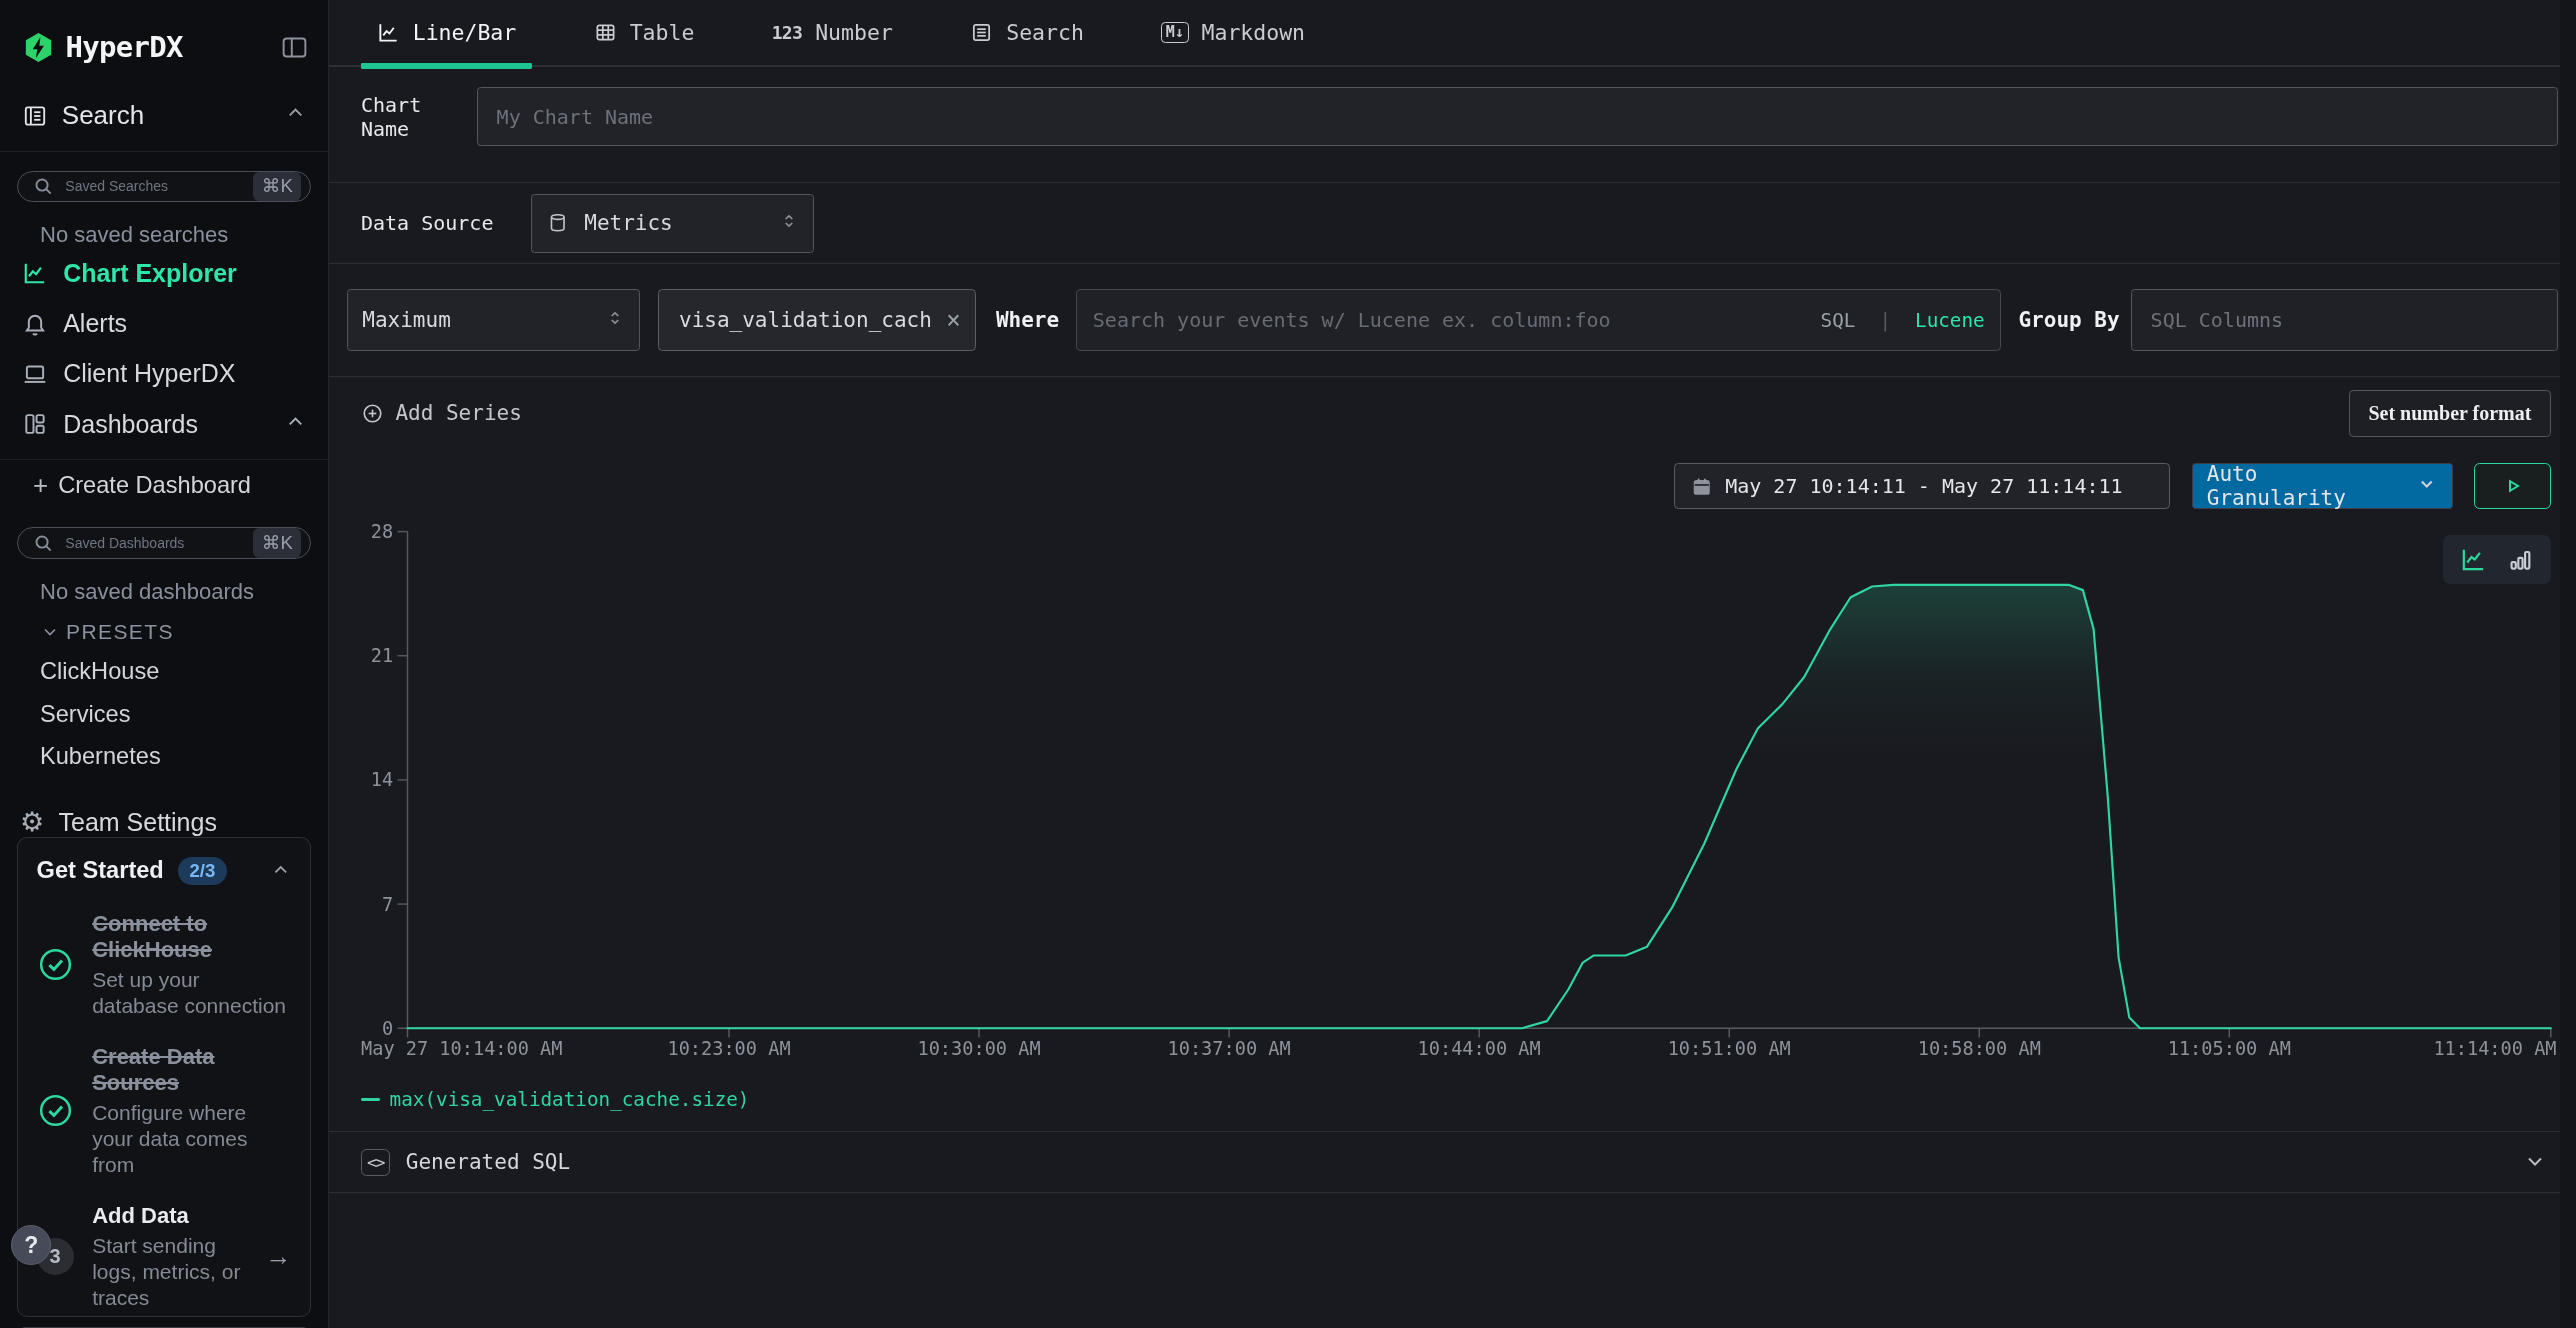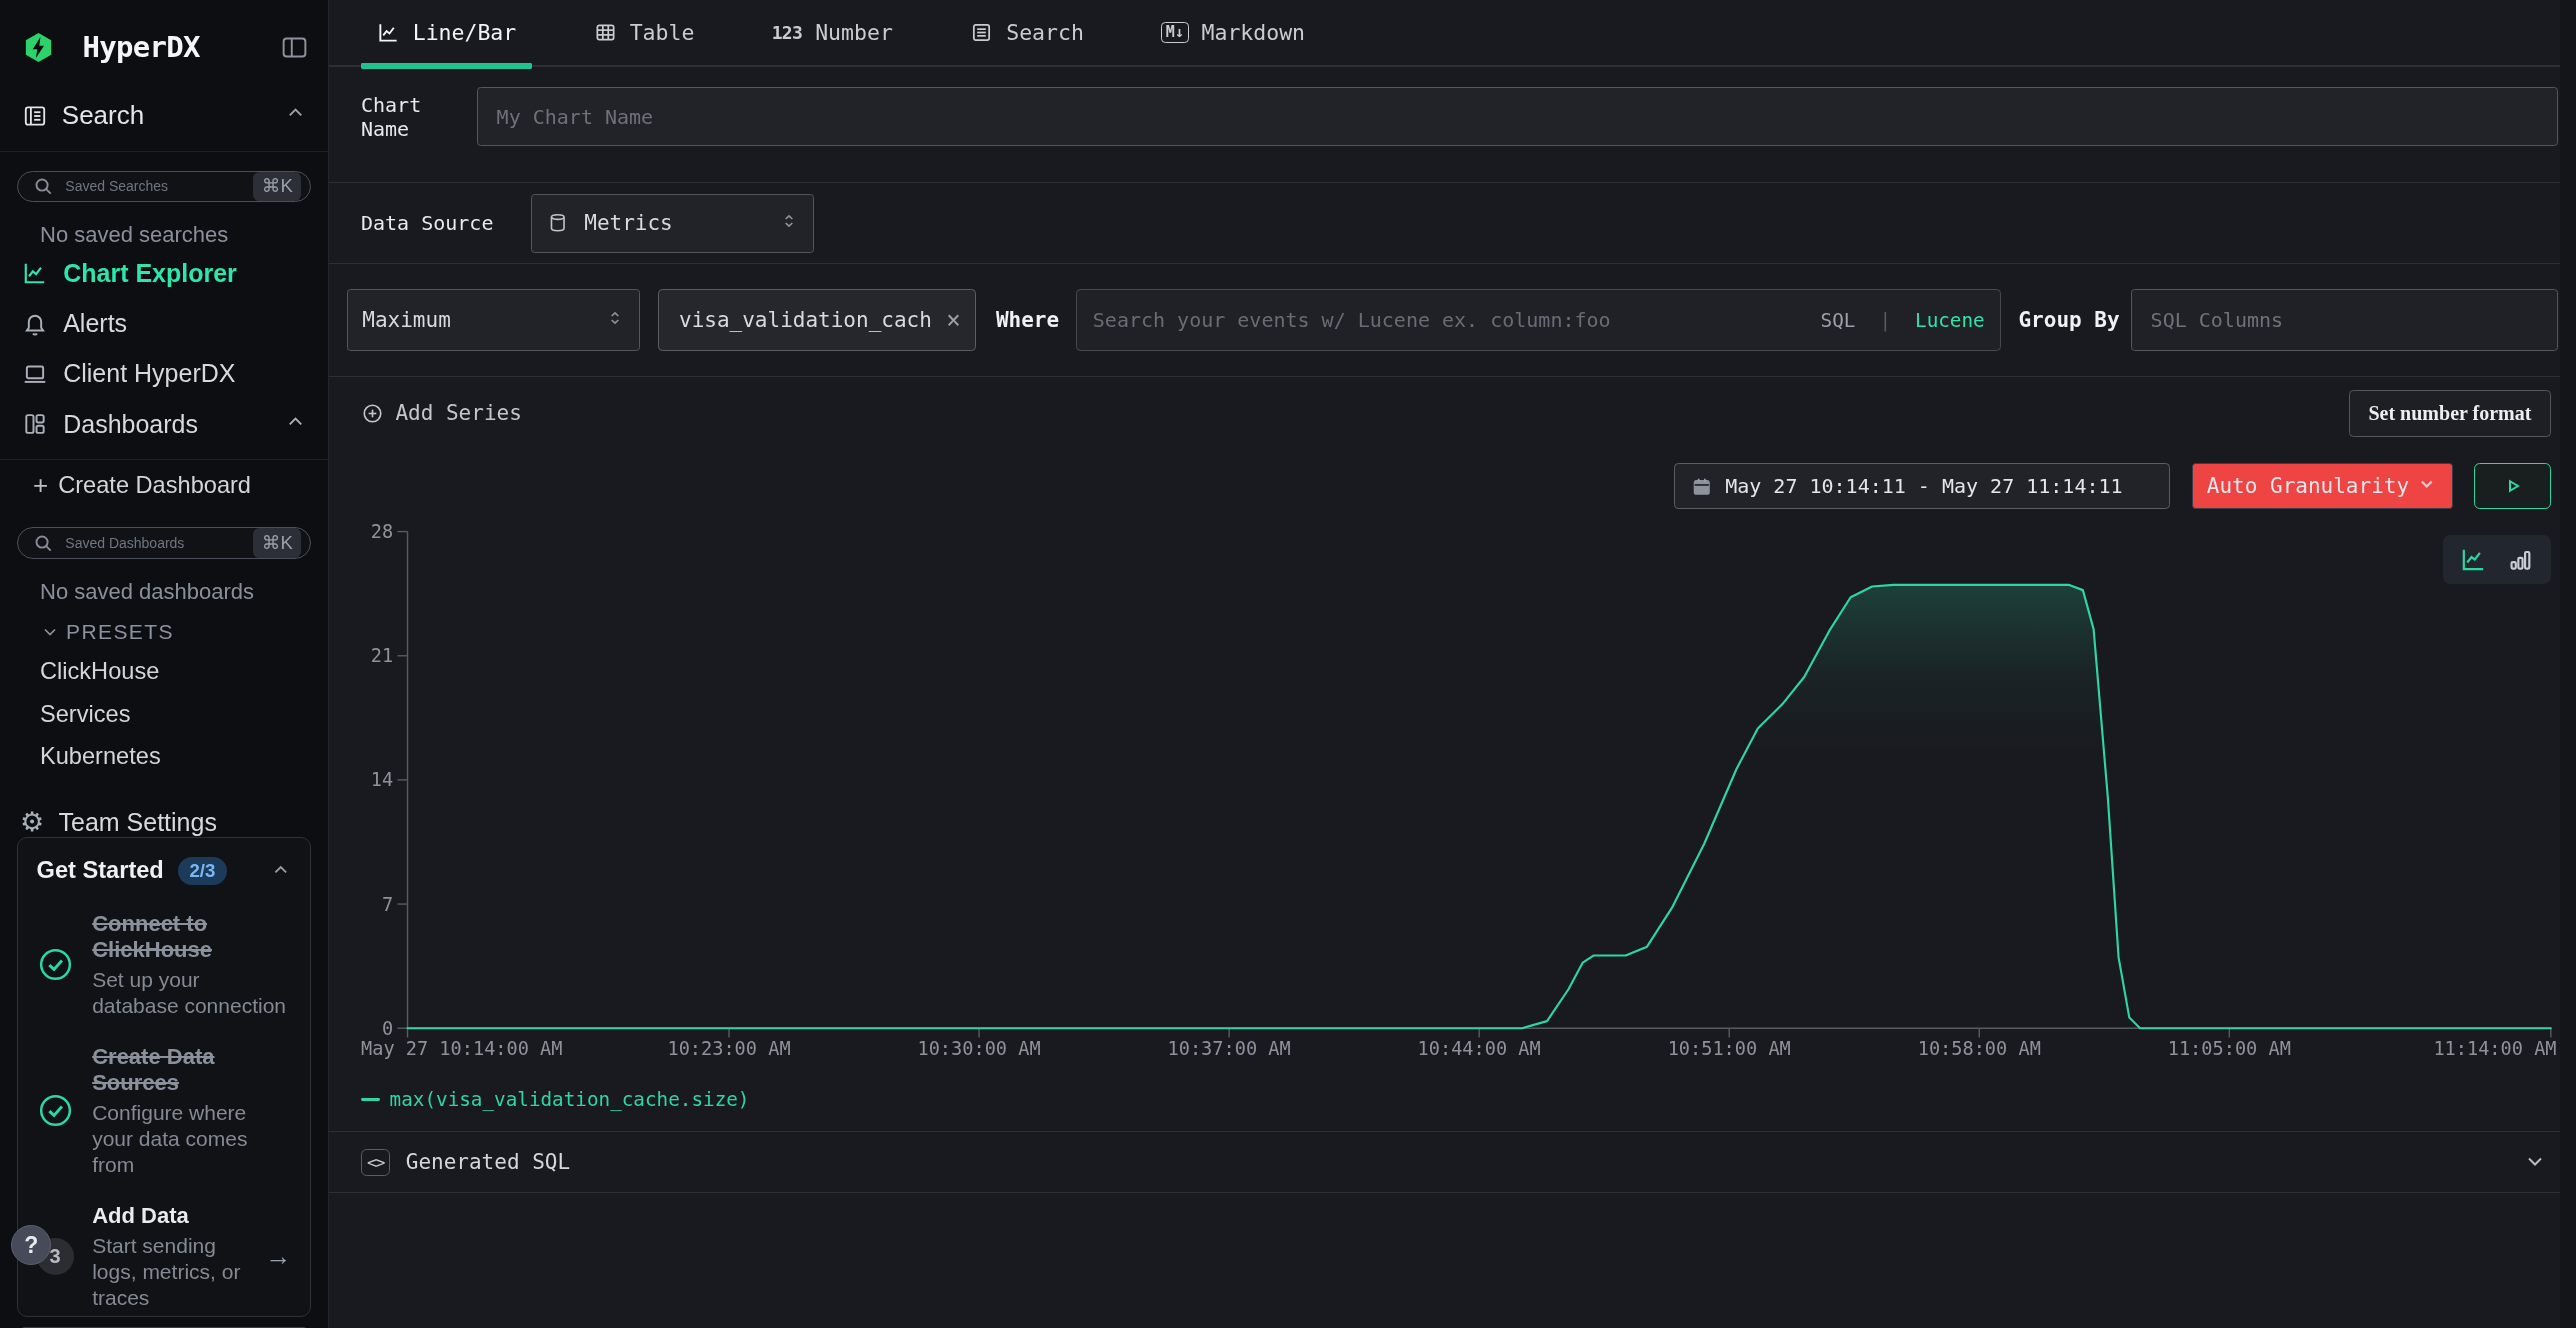--- a/index.html
+++ b/index.html
@@ -5,21 +5,21 @@
   *{box-sizing:border-box;margin:0;padding:0}
   html,body{width:2576px;height:1328px;background:#17181c;overflow:hidden;
     font-family:"Liberation Sans",sans-serif;color:#d6d9de}
   .page{display:flex;width:2576px;height:1328px}
 
   
   .sidebar{width:329px;flex:0 0 329px;height:100%;background:#0d0e11;border-right:0.7px solid #23252b;
     display:flex;flex-direction:column;position:relative;overflow:hidden}
   .logo-row{display:flex;align-items:center;padding:30px 18.6px 7.2px 21.5px}
   .logo-hex{width:33px;height:33px;flex:0 0 33px}
-  .logo-title{font-family:"DejaVu Sans Mono",monospace;font-weight:bold;font-size:29px;color:#f4f5f7;margin-left:28px;letter-spacing:-0.7px}
+  .logo-title{font-family:"DejaVu Sans Mono",monospace;font-weight:bold;font-size:29px;color:#f4f5f7;margin-left:11px;letter-spacing:-0.7px}
   .panel-btn{margin-left:auto;color:#8d929c;display:flex;cursor:pointer}
   .sec-head{display:flex;align-items:center;padding:29px 21.5px 10px 21.5px;color:#e3e5e9;font-size:26px}
   .sec-head .lbl{margin-left:14.3px}
   .sec-head .chev{margin-left:auto;color:#9aa0aa}
   .s-divider{border-top:0.7px solid #1e2026;margin:10px 0 0 0}
   .pill{display:flex;align-items:center;margin:18.6px 17px 0 17px;height:37px;border:1.1px solid #4b4f59;
     border-radius:20px;padding:0 8.6px 0 14.3px;background:rgba(255,255,255,.02)}
   .pill svg{color:#868d98;flex:0 0 auto}
   .pill input{flex:1;min-width:0;background:transparent;border:0;outline:0;color:#8b5cf6;
     font-family:Liberation Sans, sans-serif;font-size:14px;margin-left:10px}
@@ -114,21 +114,21 @@
 
   .add-row{height:72px;padding:0 25px 0 32px;justify-content:space-between}
   .add-series{display:flex;align-items:center;gap:11.4px;color:#c3c7cd;font-size:21px;cursor:pointer}
   .btn-outline{border:0.7px solid #53565e;background:#1e1f24;border-radius:4.3px;color:#eceef0;font-weight:bold;
     font-family:Liberation Serif, serif;font-size:20px;padding:0 18.6px;height:47px;display:flex;align-items:center;cursor:pointer}
 
   .controls-row{height:74px;justify-content:flex-end;gap:21.5px;padding-right:25px}
   .datepicker{width:496px;height:46px;background:#222329;border:0.7px solid #5a5d66;border-radius:4.3px;
     display:flex;align-items:center;gap:13px;padding:0 15.7px;font-size:20px;color:#e4e6e9;cursor:pointer}
   .datepicker svg{color:#9aa0a8}
-  .gran-select{width:261px;height:46px;background:#ef4444;border:0.7px solid #3a3d45;gap:4px;font-size:21px;color:#e4e6e9}
+  .gran-select{width:261px;height:46px;background:#0369a1;border:0.7px solid #3a3d45;gap:16px;font-size:21px;color:#e4e6e9}
   .gran-select .dn{margin-left:auto;color:#cfd3d8}
   .run-btn{width:77px;height:46px;border:1.8px solid #2bd99f;border-radius:5.7px;background:#191f1e;
     display:flex;align-items:center;justify-content:center;color:#2bd99f;cursor:pointer}
 
   .chart-wrap{position:relative;margin:0 18px 0 32px;height:555px}
   .chart-wrap svg.plot{position:absolute;inset:0}
   .charttype{position:absolute;top:11.4px;right:7.2px;background:#22262e;border-radius:7.2px;display:flex;align-items:center;
     gap:18.6px;padding:10px 15.7px;z-index:4}
   .charttype .line-ic{color:#2bd99f;cursor:pointer;display:flex}
   .charttype .bar-ic{color:#c9ccd2;cursor:pointer;display:flex}

